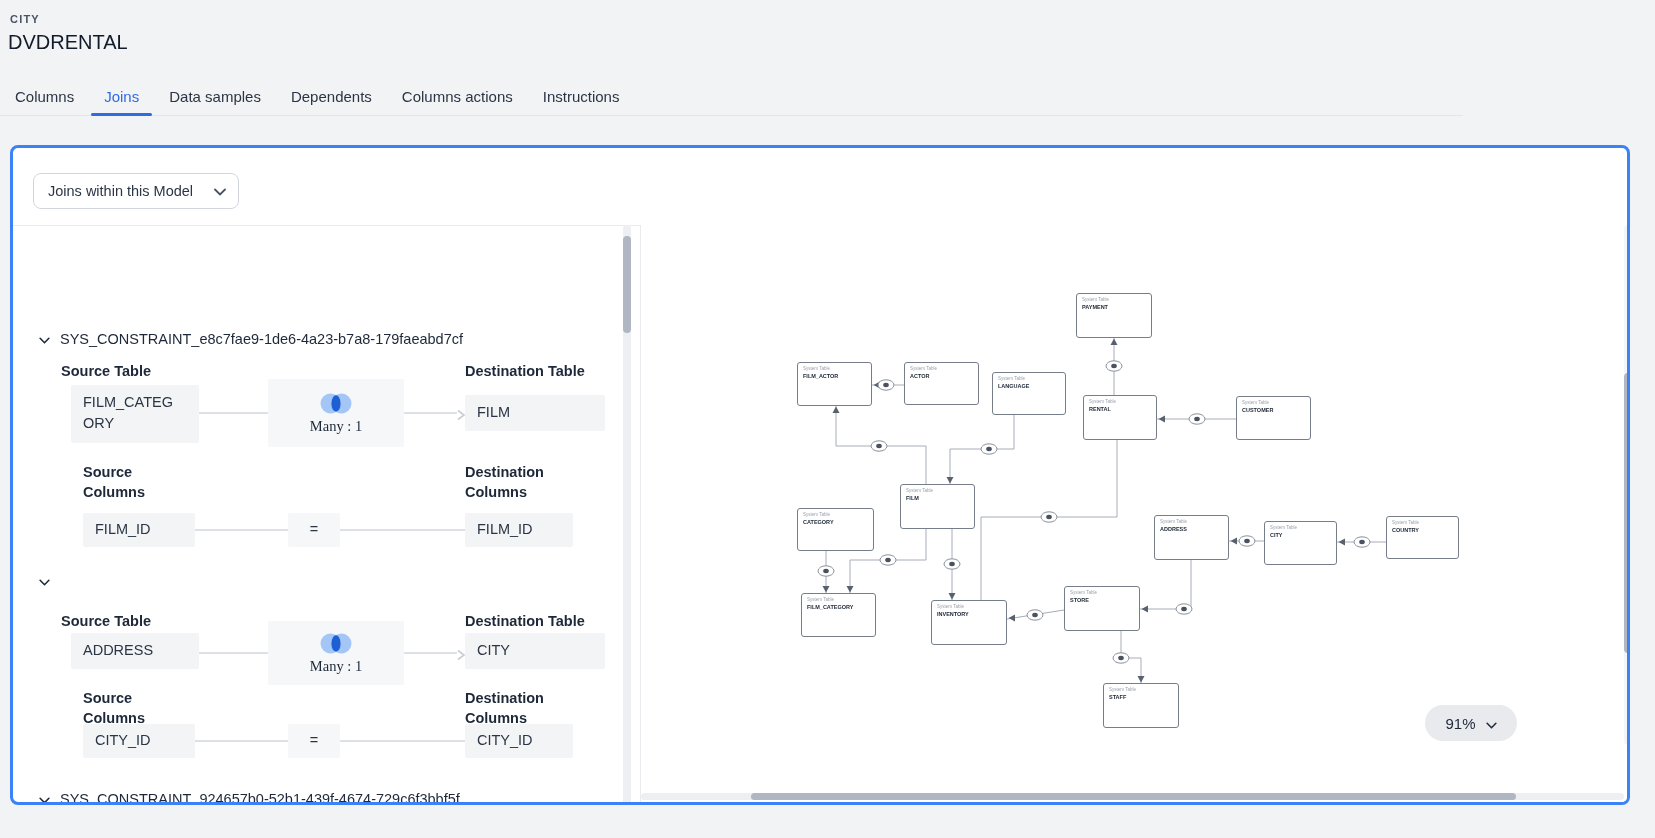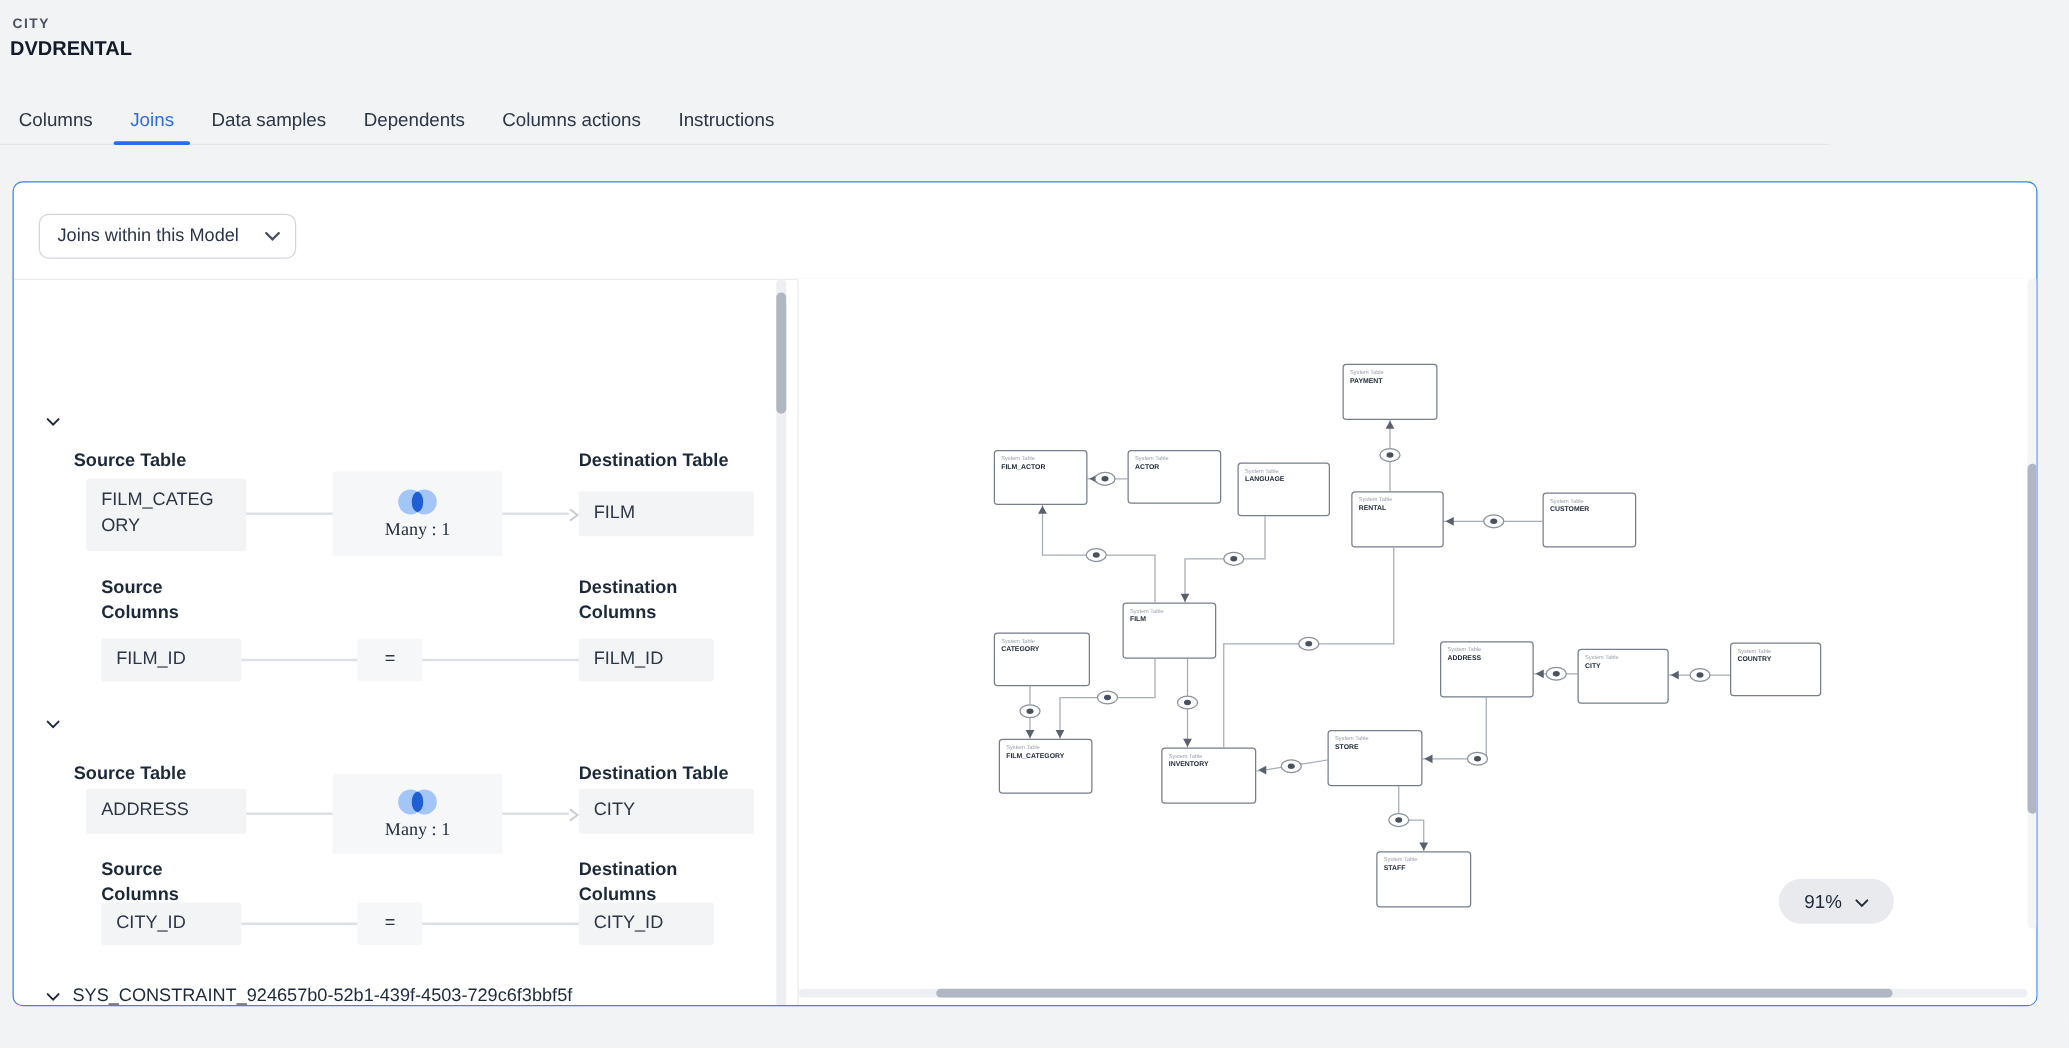--- a/index.html
+++ b/index.html
@@ -3,39 +3,39 @@
 <meta charset="utf-8">
 <style>
   * { margin:0; padding:0; box-sizing:border-box; }
   html,body { width:1655px; height:838px; overflow:hidden; }
   body { font-family:"Liberation Sans", sans-serif; background:#f2f3f5; color:#1d2839; }
   .page { position:relative; width:1655px; height:838px; }
 
   
   .eyebrow { position:absolute; left:10px; top:13px; font-size:11px; font-weight:600;
              letter-spacing:1.2px; color:#4a5362; }
-  .title { position:absolute; left:8px; top:31px; font-size:16px; font-weight:700; color:#121b29;text-align:right; }
+  .title { position:absolute; left:8px; top:31px; font-size:20px; font-weight:400; color:#121b29;text-align:right; }
   .top-actions { position:absolute; right:12px; top:21px; display:flex; align-items:center; gap:20px; }
   .pill-btn { height:36px; border:none; border-radius:18px; background:#e8eaed; color:#202a39;
               font-family:inherit; font-size:15px; padding:0 24px; cursor:pointer; white-space:nowrap; }
   .circle-btn { width:38px; height:36px; border:none; border-radius:18px; background:#e8eaed;
                 color:#202a39; font-size:17px; font-weight:700; cursor:pointer; line-height:36px; text-align:center; }
 
   
   .tabbar { position:absolute; left:0; top:80px; width:1463px; height:36px;
             border-bottom:1px solid #e3e5e9; display:flex; padding-left:0; }
   .tab { position:relative; padding:8px 15px 11px 15px; font-size:15px; color:#2b3545;
          cursor:pointer; white-space:nowrap; }
   .tab.active { color:#2f6be4; }
   .tab.active::after { content:""; position:absolute; left:2px; right:2px; bottom:-1px;
                        height:3px; background:#2f6be4; border-radius:2px; }
 
   
   .card { position:absolute; left:10px; top:145px; width:1620px; height:660px;
-          background:#ffffff; border:1px solid #3b82f6; border-radius:8px; overflow:hidden; }
+          background:#ffffff; border:3px solid #3b82f6; border-radius:8px; overflow:hidden; }
   .filter-dropdown { position:absolute; left:20px; top:25px; width:206px; height:36px;
           background:#fff; border:1px solid #d2d6dc; border-radius:8px; display:flex;
           align-items:center; justify-content:space-between; padding:0 12px 0 14px;
           font-family:inherit; font-size:14.5px; color:#2b3545; cursor:pointer; }
   .card-divider { position:absolute; left:0; top:77px; width:1620px; height:1px; background:#e9ebee; }
 
   
   .left-panel { position:absolute; left:0; top:77px; width:627px; height:583px; overflow:hidden; }
   .constraint { position:absolute; left:0; width:627px; }
   .c-header { position:absolute; left:26px; top:0; display:flex; align-items:center; gap:10px;
@@ -97,20 +97,21 @@
 
     <div class="left-panel" id="left-panel">
 
       <div class="sb-track-v" style="left:610px; top:0; width:8px; height:583px;"></div>
       <div class="sb-thumb" style="left:610px; top:11px; width:8px; height:97px;"></div>
     <div class="constraint" style="top: 105px;">
           <div class="c-header">
             <span><svg width="11" height="7" viewBox="0 0 12 8">
                 <path d="M1 1.5 L6 6.5 L11 1.5" fill="none" stroke="#1d2839" stroke-width="1.8" stroke-linecap="round"></path>
               </svg></span>
+            <span class="name">SYS_CONSTRAINT_e8c7fae9-1de6-4a23-b7a8-179faeabd7cf</span>
           </div>
           <div class="lbl" style="left: 48px; top: 31px;">Source Table</div>
           <div class="lbl" style="left: 452px; top: 31px;">Destination Table</div>
           <div class="chip" style="left: 58px; top: 55px; width: 128px; min-height: 58px; padding: 7px 24px 7px 12px; word-break: break-all;">FILM_CATEGORY</div>
           <div class="join-block" style="left: 255px; top: 49px; width: 136px; height: 68px;">
             <svg width="34" height="23" viewBox="0 0 34 23">
               <circle cx="11.5" cy="11.5" r="10" fill="#a3c6f7"></circle>
               <circle cx="22.5" cy="11.5" r="10" fill="#a3c6f7"></circle>
               <ellipse cx="17" cy="11.5" rx="4.6" ry="8.2" fill="#1e5fd3"></ellipse>
             </svg>
@@ -159,21 +160,21 @@
           <div class="chip" style="left: 275px; top: 152px; width: 52px; height: 34px; padding: 6px 0px; text-align: center; background: rgb(246, 247, 249);">=</div>
           <div class="chip" style="left: 452px; top: 152px; width: 108px; height: 34px; padding: 6px 12px;">CITY_ID</div>
           <div class="conn" style="left: 182px; top: 168px; width: 93px;"></div>
           <div class="conn" style="left: 327px; top: 168px; width: 125px;"></div>
         </div>
         <div class="constraint" style="top: 565px;">
           <div class="c-header">
             <span><svg width="11" height="7" viewBox="0 0 12 8">
                 <path d="M1 1.5 L6 6.5 L11 1.5" fill="none" stroke="#1d2839" stroke-width="1.8" stroke-linecap="round"></path>
               </svg></span>
-            <span class="name">SYS_CONSTRAINT_924657b0-52b1-439f-4503-729c6f3bbf5f</span>
+            <span class="name">SYS_CONSTRAINT_924657b0-52b1-439f-4674-729c6f3bbf5f</span>
           </div>
         </div>
       </div>
 
     <div class="diagram-panel" id="diagram">
       <svg class="edges-svg" id="edges-svg" width="993" height="583">
           <polyline points="473,113 473,170" fill="none" stroke="#a6acb5" stroke-width="1"></polyline>
           <polygon points="469.5,120 476.5,120 473,113.5" fill="#59616e"></polygon>
           <ellipse cx="473" cy="141" rx="8" ry="5.2" fill="#ffffff" stroke="#8a919c"></ellipse>
           <ellipse cx="473" cy="141" rx="2.8" ry="2.2" fill="#4a5260"></ellipse>

